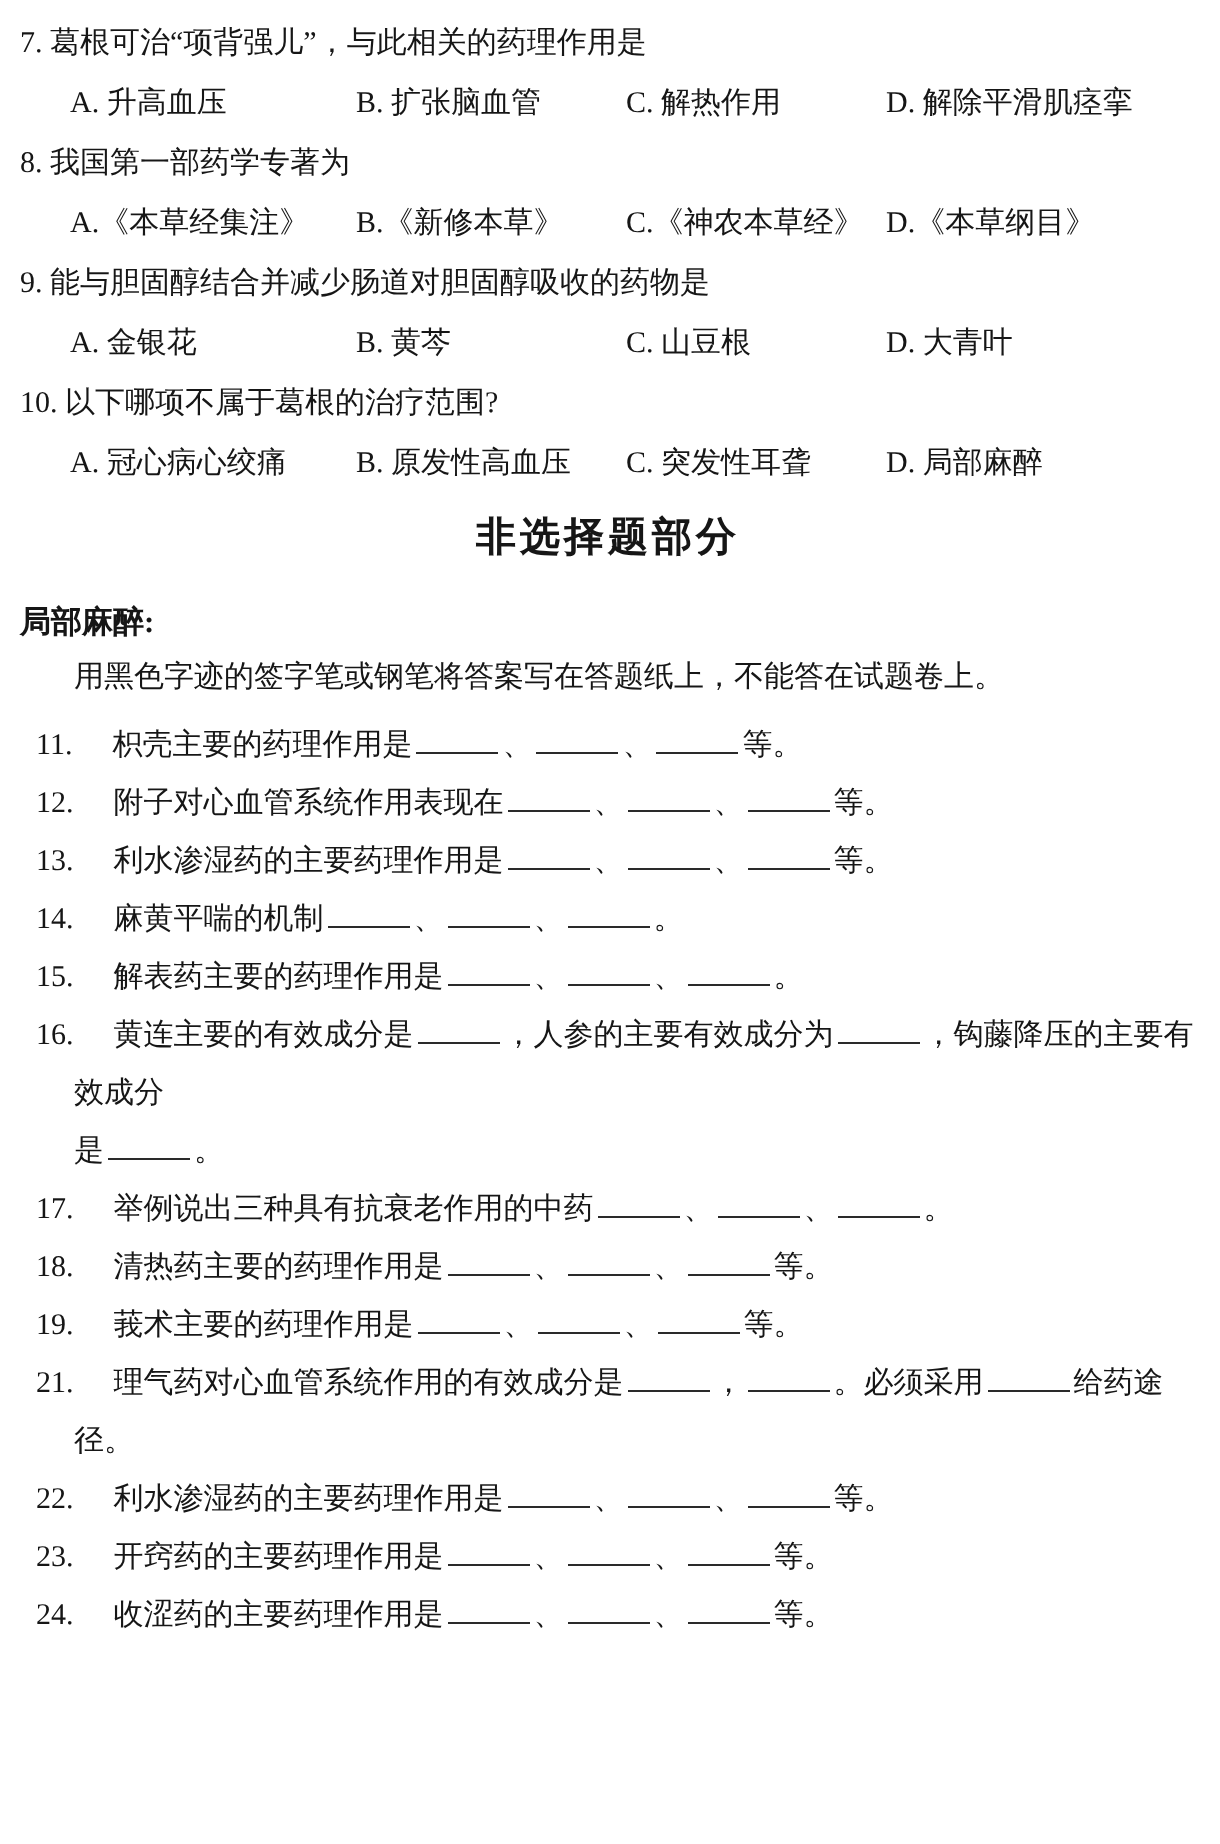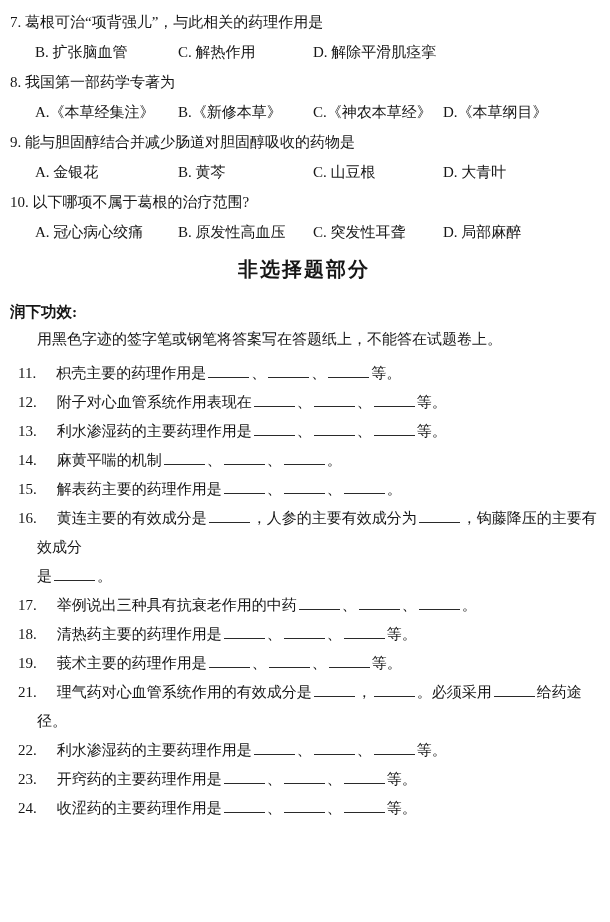--- a/index.html
+++ b/index.html
@@ -58,20 +58,21 @@
 </style>
 </head>
 <body>
 
 <div class="page">
 
   <section class="mcq" id="mcq-section">
       <div class="mcq-question">
         <div class="mcq-stem">7. 葛根可治“项背强儿”，与此相关的药理作用是</div>
         <div class="mcq-options">
+          <div class="mcq-option">A. 升高血压</div>
           <div class="mcq-option">B. 扩张脑血管</div>
           <div class="mcq-option">C. 解热作用</div>
           <div class="mcq-option">D. 解除平滑肌痉挛</div>
         </div>
       </div>
       <div class="mcq-question">
         <div class="mcq-stem">8. 我国第一部药学专著为</div>
         <div class="mcq-options">
           <div class="mcq-option">A.《本草经集注》</div>
           <div class="mcq-option">B.《新修本草》</div>
@@ -95,21 +96,21 @@
           <div class="mcq-option">B. 原发性高血压</div>
           <div class="mcq-option">C. 突发性耳聋</div>
           <div class="mcq-option">D. 局部麻醉</div>
         </div>
       </div>
     </section>
 
   <h1 class="section-heading">非选择题部分</h1>
 
   <div class="notice">
-    <div class="notice-title">润下功效:</div>
+    <div class="notice-title">局部麻醉:</div>
     <div class="notice-body">用黑色字迹的签字笔或钢笔将答案写在答题纸上，不能答在试题卷上。</div>
   </div>
 
 
   <div class="fill-list" id="fill-list">
       <div class="fill-question"><span class="q-num">11.</span><span class="q-text">枳壳主要的药理作用是</span><span class="blank"></span><span class="q-text">、</span><span class="blank"></span><span class="q-text">、</span><span class="blank"></span><span class="q-text">等。</span></div>
       <div class="fill-question"><span class="q-num">12.</span><span class="q-text">附子对心血管系统作用表现在</span><span class="blank"></span><span class="q-text">、</span><span class="blank"></span><span class="q-text">、</span><span class="blank"></span><span class="q-text">等。</span></div>
       <div class="fill-question"><span class="q-num">13.</span><span class="q-text">利水渗湿药的主要药理作用是</span><span class="blank"></span><span class="q-text">、</span><span class="blank"></span><span class="q-text">、</span><span class="blank"></span><span class="q-text">等。</span></div>
       <div class="fill-question"><span class="q-num">14.</span><span class="q-text">麻黄平喘的机制</span><span class="blank"></span><span class="q-text">、</span><span class="blank"></span><span class="q-text">、</span><span class="blank"></span><span class="q-text">。</span></div>
       <div class="fill-question"><span class="q-num">15.</span><span class="q-text">解表药主要的药理作用是</span><span class="blank"></span><span class="q-text">、</span><span class="blank"></span><span class="q-text">、</span><span class="blank"></span><span class="q-text">。</span></div>

